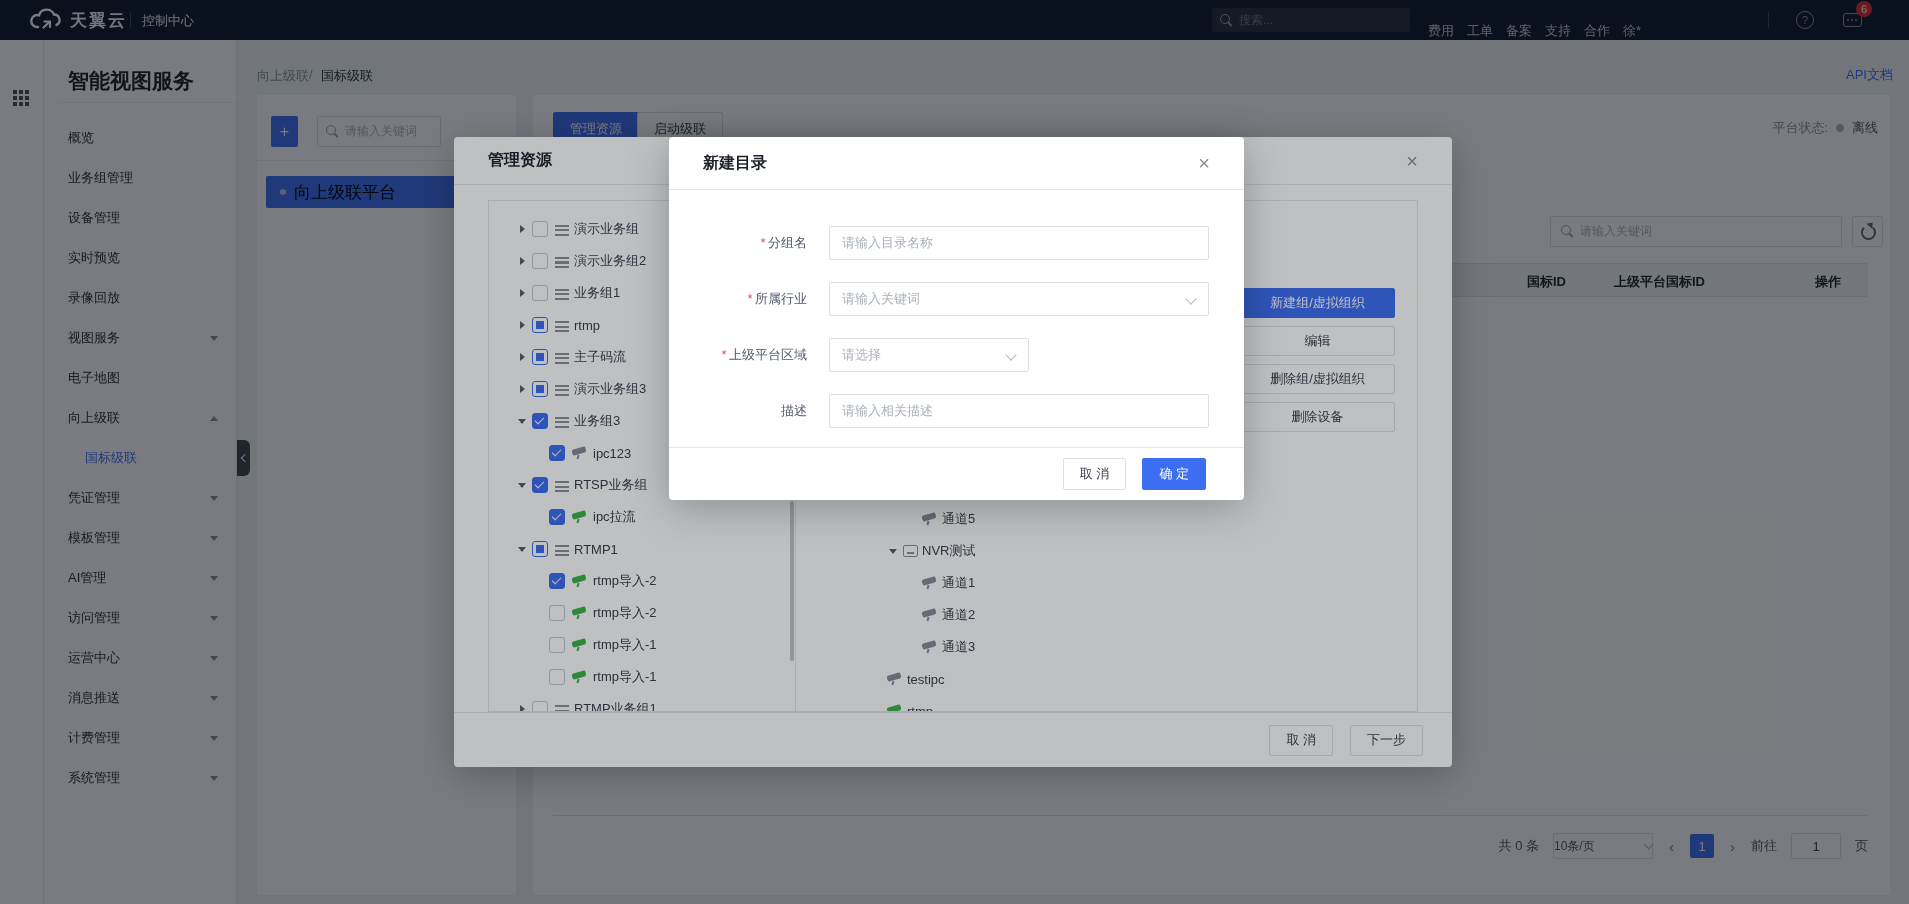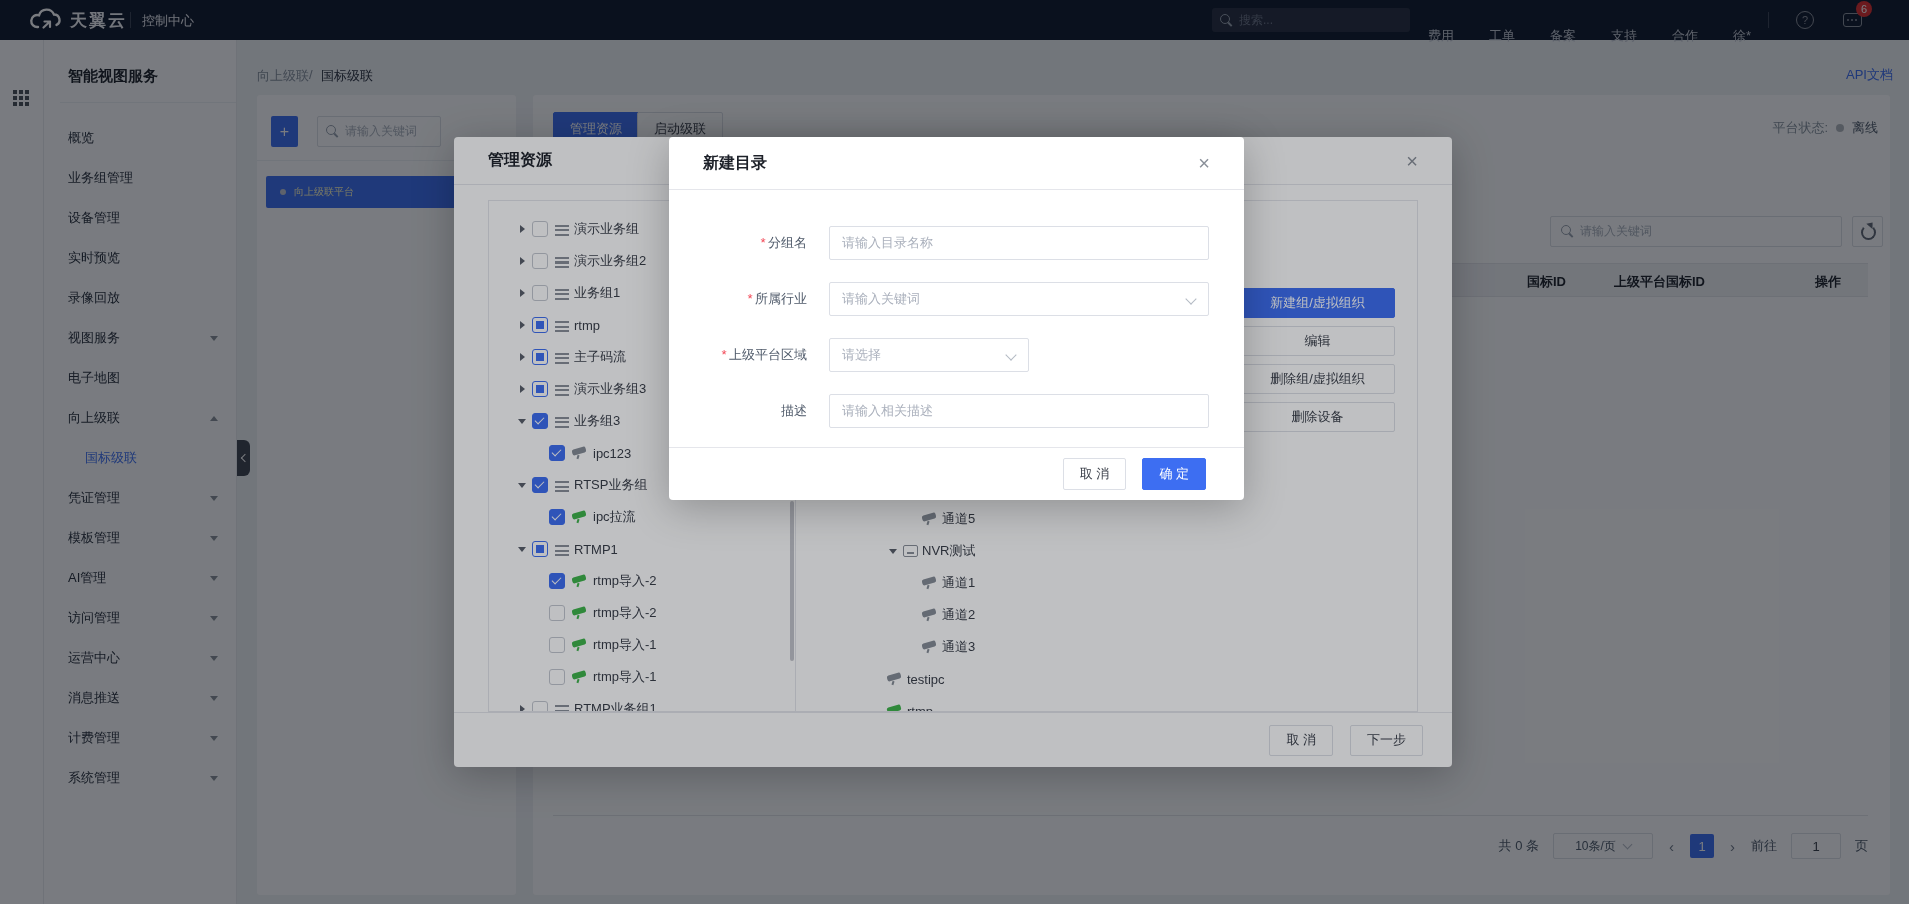--- a/index.html
+++ b/index.html
@@ -21,32 +21,32 @@
   .topbar{position:absolute;left:0;top:0;width:1909px;height:40px;background:#0f172a;display:flex;align-items:center;z-index:5}
   .logo{position:absolute;left:28px;top:8px;width:36px;height:24px}
   .brand{position:absolute;left:70px;top:9px;color:#f2f3f7;font-size:17px;font-weight:bold;letter-spacing:2px}
   .tb-div{position:absolute;top:12px;width:1px;height:16px;background:#3a4152}
   .console{position:absolute;left:142px;top:12px;color:#e8eaf0;font-size:13px}
   .tb-search{position:absolute;left:1212px;top:8px;width:198px;height:24px;background:#262c3e;border-radius:3px;display:flex;align-items:center;padding:0 8px;gap:6px}
   .tb-search .ph{font-size:12px;color:#6b7285}
   .sicon{width:13px;height:13px;position:relative;flex:none}
   .sicon::before{content:"";position:absolute;left:0;top:0;width:8px;height:8px;border:1.5px solid #98a0ad;border-radius:50%}
   .sicon::after{content:"";position:absolute;left:9px;top:8px;width:1.5px;height:5px;background:#98a0ad;transform:rotate(-45deg)}
-  .tb-menu{position:absolute;left:1428px;top:16px;height:40px;display:flex;align-items:center;gap:35px}
+  .tb-menu{position:absolute;left:1428px;top:0;height:40px;display:flex;align-items:flex-end;gap:13px}
   .tmenu-item{color:#c2c7d1;font-size:13px;white-space:nowrap;cursor:pointer}
   .help-icon{position:absolute;left:1796px;top:11px;width:18px;height:18px;border:1.5px solid #8a8f99;border-radius:50%;color:#8a8f99;font-size:11px;display:flex;align-items:center;justify-content:center}
   .chat-icon{position:absolute;left:1843px;top:13px;width:19px;height:14px;border:1.5px solid #8a8f99;border-radius:3px}
   .chat-icon::after{content:"";position:absolute;left:3px;top:5px;width:2px;height:2px;background:#8a8f99;border-radius:50%;box-shadow:4px 0 0 #8a8f99,8px 0 0 #8a8f99}
   .badge{position:absolute;left:1856px;top:1px;min-width:16px;height:16px;padding:0 4px;background:#e02d2d;border-radius:8px;color:#fff;font-size:11px;display:flex;align-items:center;justify-content:center;z-index:6}
 
   
   .apprail{position:absolute;left:0;top:40px;width:44px;height:864px;background:#fff;border-right:1px solid #e8eaee}
   .grid-icon{position:absolute;left:13px;top:50px;width:4px;height:4px;background:#4b5059;box-shadow:6px 0 #4b5059,12px 0 #4b5059,0 6px #4b5059,6px 6px #4b5059,12px 6px #4b5059,0 12px #4b5059,6px 12px #4b5059,12px 12px #4b5059}
   .sidebar{position:absolute;left:44px;top:40px;width:193px;height:864px;background:#fff;border-right:1px solid #e8eaee}
-  .sb-title{position:absolute;left:24px;top:27px;font-size:15px;font-weight:bold;color:#1d2129}
+  .sb-title{position:absolute;left:24px;top:27px;font-size:21px;font-weight:bold;color:#1d2129}
   .sb-divider{position:absolute;left:16px;top:62px;right:0;height:1px;background:#eef0f4}
   .nav{position:absolute;left:0;top:78px;right:0}
   .nav-item{height:40px;display:flex;align-items:center;justify-content:space-between;padding:0 18px 0 24px;cursor:pointer}
   .nav-label{font-size:13px;color:#272e3b}
   .nav-item.sub .nav-label{padding-left:17px}
   .nav-item.active .nav-label{color:var(--blue)}
   .caret{width:0;height:0}
   .nav-item.arrow-down .caret{border-left:4px solid transparent;border-right:4px solid transparent;border-top:5px solid #8a9099}
   .nav-item.arrow-up .caret{border-left:4px solid transparent;border-right:4px solid transparent;border-bottom:5px solid #8a9099}
   .collapse-tab{position:absolute;left:237px;top:440px;width:13px;height:36px;background:#3e434e;border-radius:0 6px 6px 0;display:flex;align-items:center;justify-content:center;z-index:4;cursor:pointer}
@@ -61,21 +61,21 @@
 
   
   .card{position:absolute;background:#fff;border-radius:3px}
   .lcard{left:257px;top:95px;width:259px;height:800px}
   .add-btn{position:absolute;left:14px;top:21px;width:27px;height:31px;background:var(--blue);border:none;border-radius:2px;color:#fff;font-size:16px;cursor:pointer}
   .l-search{position:absolute;left:60px;top:21px;width:124px;height:31px;border:1px solid var(--bd2);border-radius:2px;display:flex;align-items:center;padding:0 8px;gap:6px;background:#fff}
   .l-search .ph,.r-search .ph{font-size:12px;color:var(--ph);white-space:nowrap}
   .lcard-div{position:absolute;left:0;top:65px;right:0;height:1px;background:#eef0f4}
   .sel-row{position:absolute;left:9px;top:81px;width:190px;height:32px;background:var(--blue);border-radius:2px;display:flex;align-items:center;padding-left:14px;gap:8px;cursor:pointer}
   .sel-row .dot{width:6px;height:6px;border-radius:50%;background:#c3c9d4;flex:none}
-  .sel-row .sel-label{color:#fef9c3;font-size:10px}
+  .sel-row .sel-label{color:#000000;font-size:17px}
 
   
   .rcard{left:533px;top:95px;width:1357px;height:800px}
   .btn{height:33px;padding:0 16px;border-radius:2px;font-size:13px;border:1px solid var(--bd2);background:#fff;color:#383d47;display:inline-flex;align-items:center;justify-content:center;cursor:pointer;white-space:nowrap}
   .btn.primary{background:var(--blue);border-color:var(--blue);color:#fff}
   .rc-manage{position:absolute;left:20px;top:17px}
   .rc-start{position:absolute;left:104px;top:17px}
   .pstatus{position:absolute;right:12px;top:24px;display:flex;align-items:center;gap:8px;font-size:13px}
   .pstatus .ps-label{color:var(--gray)}
   .pstatus .ps-dot{width:8px;height:8px;border-radius:50%;background:#b2b6bd}
@@ -84,21 +84,21 @@
   .refresh-btn{position:absolute;left:1319px;top:121px;width:31px;height:31px;border:1px solid var(--bd2);border-radius:2px;background:#fff;cursor:pointer}
   .refresh-btn::before{content:"";position:absolute;left:8px;top:8px;width:11px;height:11px;border:2px solid #5f6673;border-radius:50%;border-top-color:transparent}
   .refresh-btn::after{content:"";position:absolute;left:14px;top:5px;border-left:4px solid transparent;border-right:4px solid transparent;border-bottom:5px solid #5f6673;transform:rotate(40deg)}
   .thead{position:absolute;left:20px;top:168px;width:1315px;height:34px;background:#f2f3f5;border-top:1px solid var(--bd);border-bottom:1px solid var(--bd)}
   .th{position:absolute;top:9px;font-size:13px;font-weight:bold;color:#1d2129}
   .th:nth-of-type(1){left:974px}
   .th:nth-of-type(2){left:1061px}
   .th:nth-of-type(3){left:1262px}
   .rc-div{position:absolute;left:20px;top:720px;width:1315px;height:1px;background:var(--bd)}
   .pager{position:absolute;right:22px;top:738px;display:flex;align-items:center;gap:14px;font-size:13px;color:var(--txt2)}
-  .pg-size{width:100px;height:26px;border:1px solid var(--bd2);border-radius:2px;display:flex;align-items:center;justify-content:center;gap:8px;font-size:12px;cursor:pointer}
+  .pg-size{width:100px;height:26px;border:1px solid var(--bd2);border-radius:2px;display:flex;align-items:center;justify-content:space-between;gap:8px;font-size:12px;cursor:pointer}
   .chev-s{width:7px;height:7px;border-right:1.5px solid #b4bac4;border-bottom:1.5px solid #b4bac4;transform:rotate(45deg);margin-top:-3px}
   .pg-arrow{color:#6f7787;font-size:15px;cursor:pointer;padding:0 2px}
   .pg-cur{width:24px;height:24px;background:var(--blue);border-radius:2px;color:#fff;display:flex;align-items:center;justify-content:center;font-size:13px;cursor:pointer}
   .pg-goto-box{width:50px;height:26px;border:1px solid var(--bd2);border-radius:2px;display:flex;align-items:center;justify-content:center;font-size:13px;color:#383d47;background:#fff}
 
   
   .overlay{position:absolute;left:0;top:0;width:1909px;height:904px}
   .o1{background:rgba(9,12,20,0.38);z-index:50}
   .o2{background:rgba(9,12,20,0.26);z-index:70}
 

